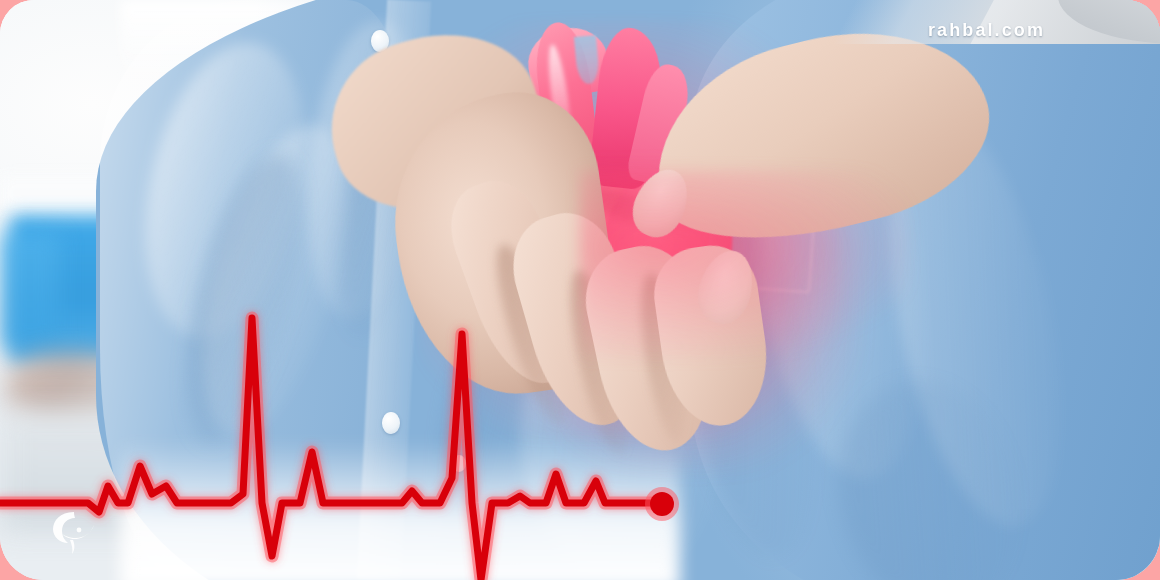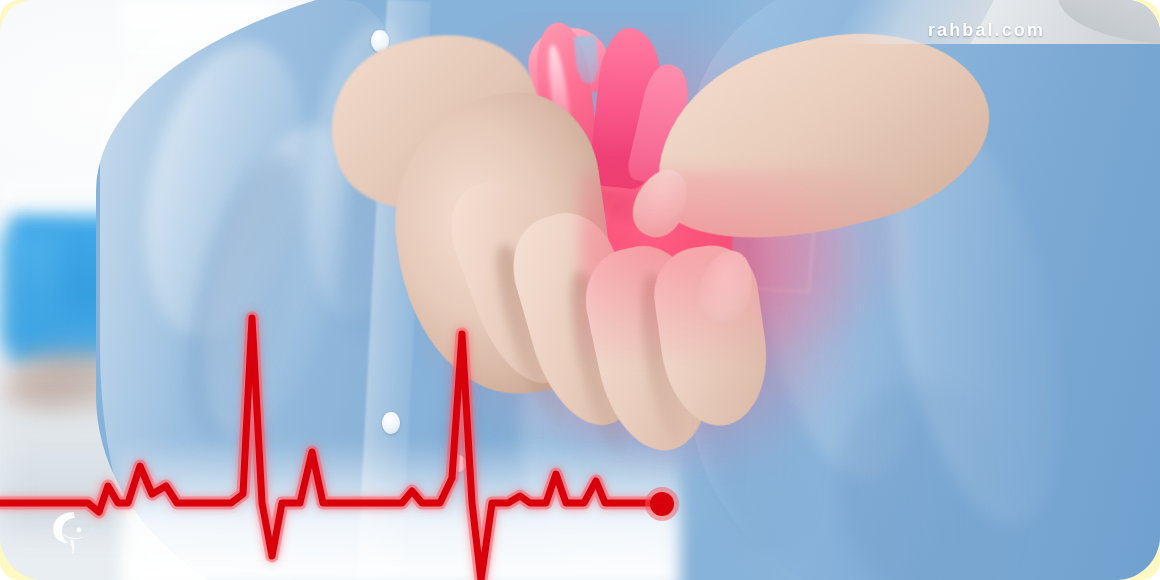--- a/index.html
+++ b/index.html
@@ -405,21 +405,21 @@
   
   .logo {
     position: absolute;
     left: 44px; top: 500px;
     width: 62px; height: 62px;
   }
 </style>
 </head>
 <body>
 
-<div id="stage" style="width: 1160px; height: 580px; background: #fef9c3; border-radius: 19px;">
+<div id="stage" style="width: 1160px; height: 580px; background: #fca5a5;">
 
   <div class="photo-card" style="width: 1160px; height: 580px; border-radius: 34px 34px 44px 44px;">
 
     <div class="bg-base"></div>
     <div class="bg-counter"></div>
     <div class="bg-blue-block"></div>
     <div class="bg-blue-block2"></div>
     <div class="bg-smudge-a"></div>
     <div class="bg-smudge-b"></div>
     <div class="bg-top-haze"></div>

